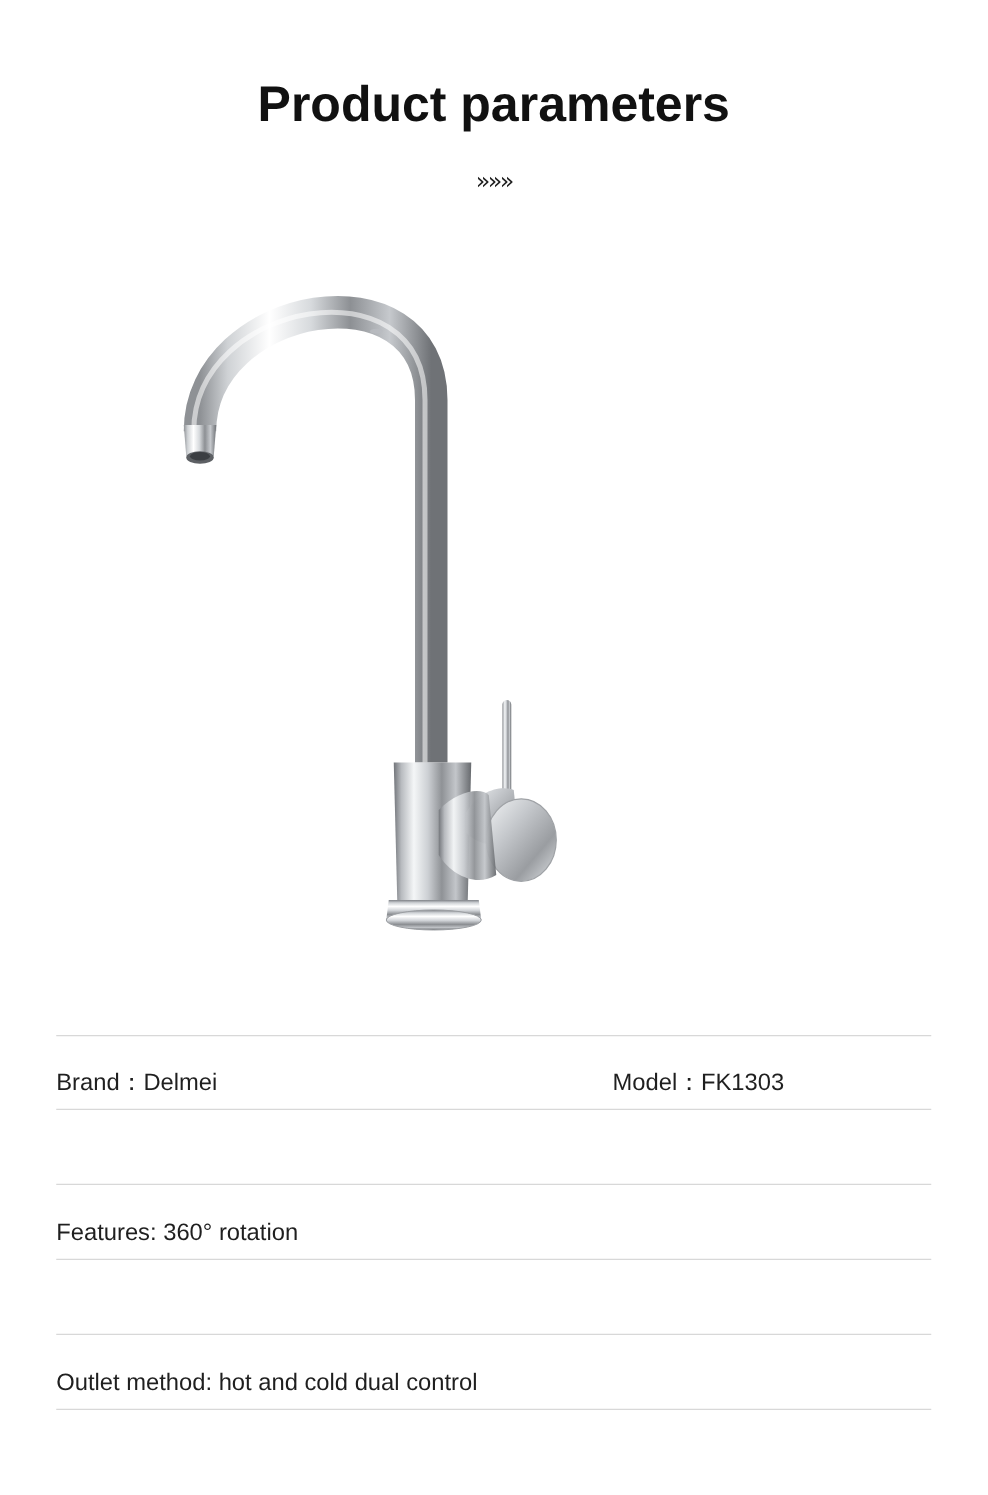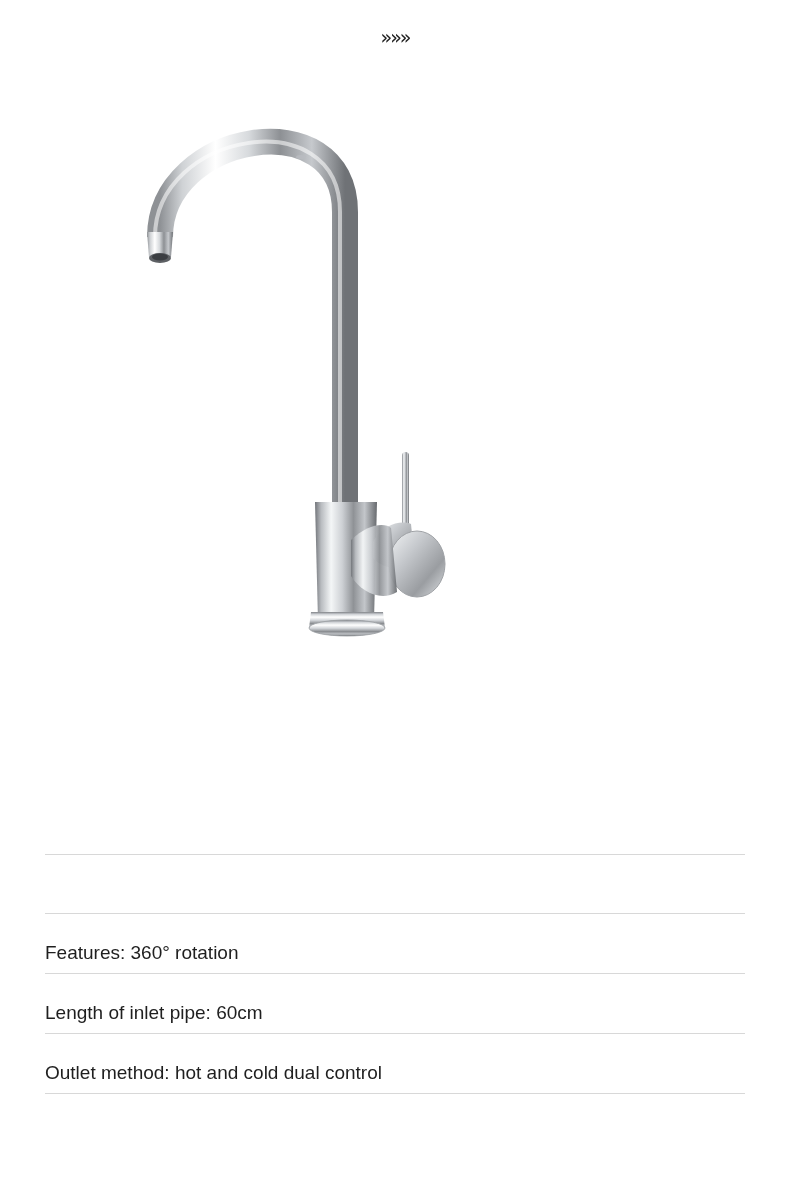--- a/index.html
+++ b/index.html
@@ -75,20 +75,21 @@
   }
   .spec-right {
     flex: 1 1 auto;
   }
 </style>
 </head>
 <body>
 
 <div class="page">
 
+  <div class="title">Product parameters</div>
 
   <div class="chevrons">»»»</div>
 
   <div class="hero">
     <svg class="faucet-svg" width="560" height="580" viewBox="0 0 560 580">
       <defs>
         <linearGradient id="chromeV" x1="0" y1="0" x2="1" y2="0">
           <stop offset="0%" stop-color="#8e9195"></stop>
           <stop offset="12%" stop-color="#cfd2d5"></stop>
           <stop offset="30%" stop-color="#ffffff"></stop>
@@ -142,30 +143,33 @@
       <path d="M236,468 C252,452 270,450 276,456 L282,520 C266,530 246,520 236,504 Z" fill="url(#chromeBody)" opacity="0.95"></path>
 
       <path d="M196,540 L268,540 L270,556 L194,556 Z" fill="url(#chromeH)"></path>
       <ellipse cx="232" cy="556" rx="38" ry="8" fill="url(#chromeH)"></ellipse>
       <ellipse cx="232" cy="556" rx="38" ry="8" fill="none" stroke="#9b9ea2" stroke-width="0.8"></ellipse>
     </svg>
   </div>
 
   <div class="specs">
 
+    <div class="spec-row">
+      <div class="spec-cell spec-left">Brand：Delmei</div>
+      <div class="spec-cell spec-right">Model：FK1303</div>
+    </div>
 
     <div class="spec-row">
     </div>
 
     <div class="spec-row">
       <div class="spec-cell spec-right">Features: 360° rotation</div>
     </div>
 
     <div class="spec-row">
-      <div class="spec-cell spec-right">Length of inlet pipe: 60cm</div>
     </div>
 
     <div class="spec-row">
       <div class="spec-cell spec-left">Outlet method: hot and cold dual control</div>
       <div class="spec-cell spec-right"></div>
     </div>
 
   </div>
 </div>
 

